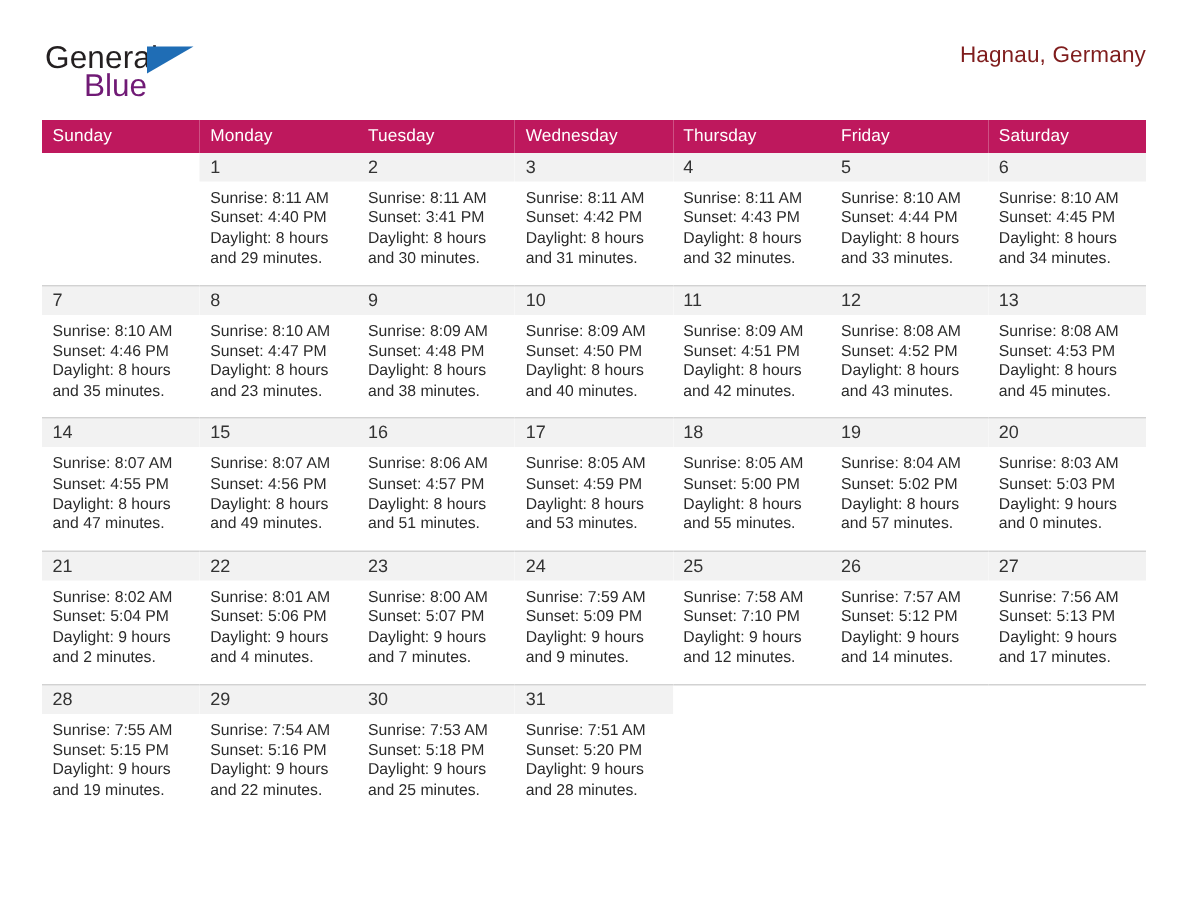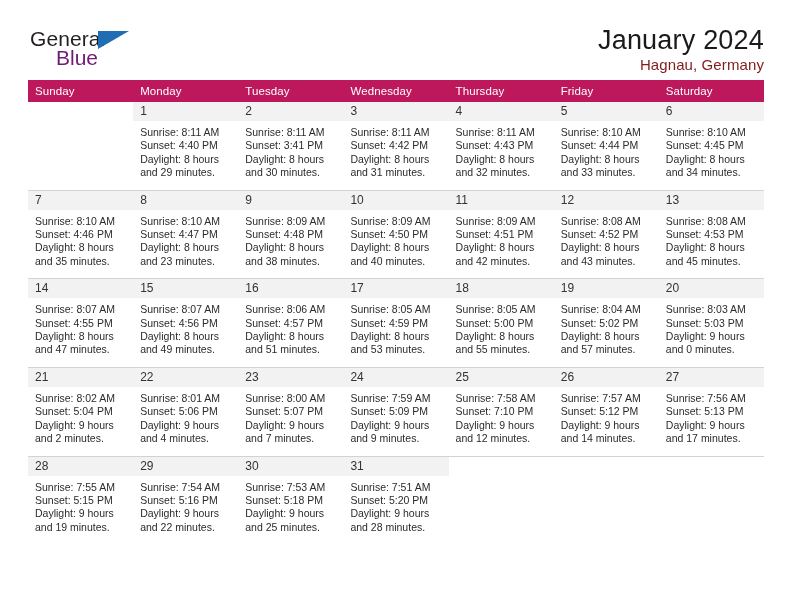--- a/index.html
+++ b/index.html
@@ -146,21 +146,20 @@
 
   <div class="topbar">
 
     <div class="logo">
       <span class="logo-general">General</span>
       <span class="logo-tri"></span>
       <span class="logo-blue">Blue</span>
     </div>
 
     <div class="titleblock">
-      <div class="cal-title">January 2024</div>
       <div class="cal-sub">Hagnau, Germany</div>
     </div>
 
   </div>
 
   <table class="cal">
     <thead>
       <tr>
         <th>Sunday</th>
         <th>Monday</th>

